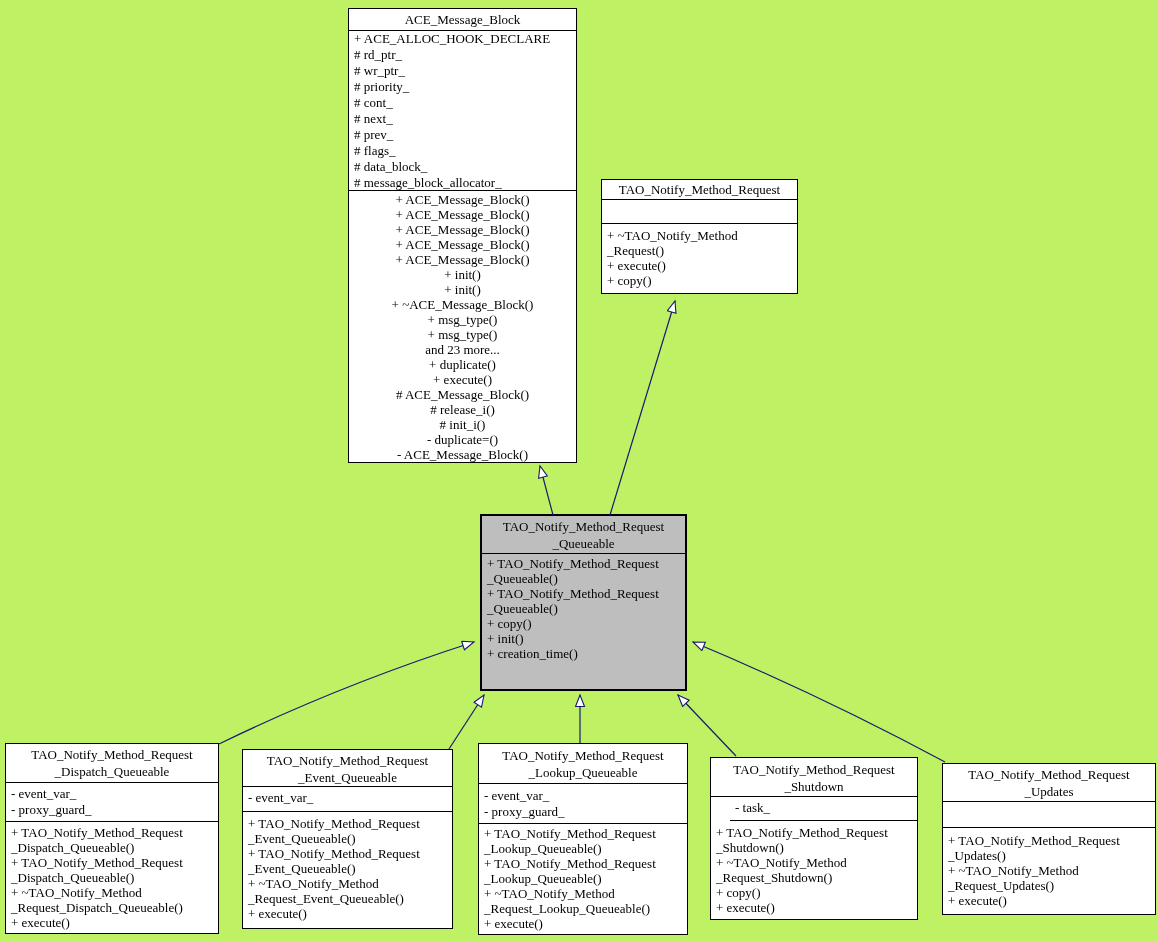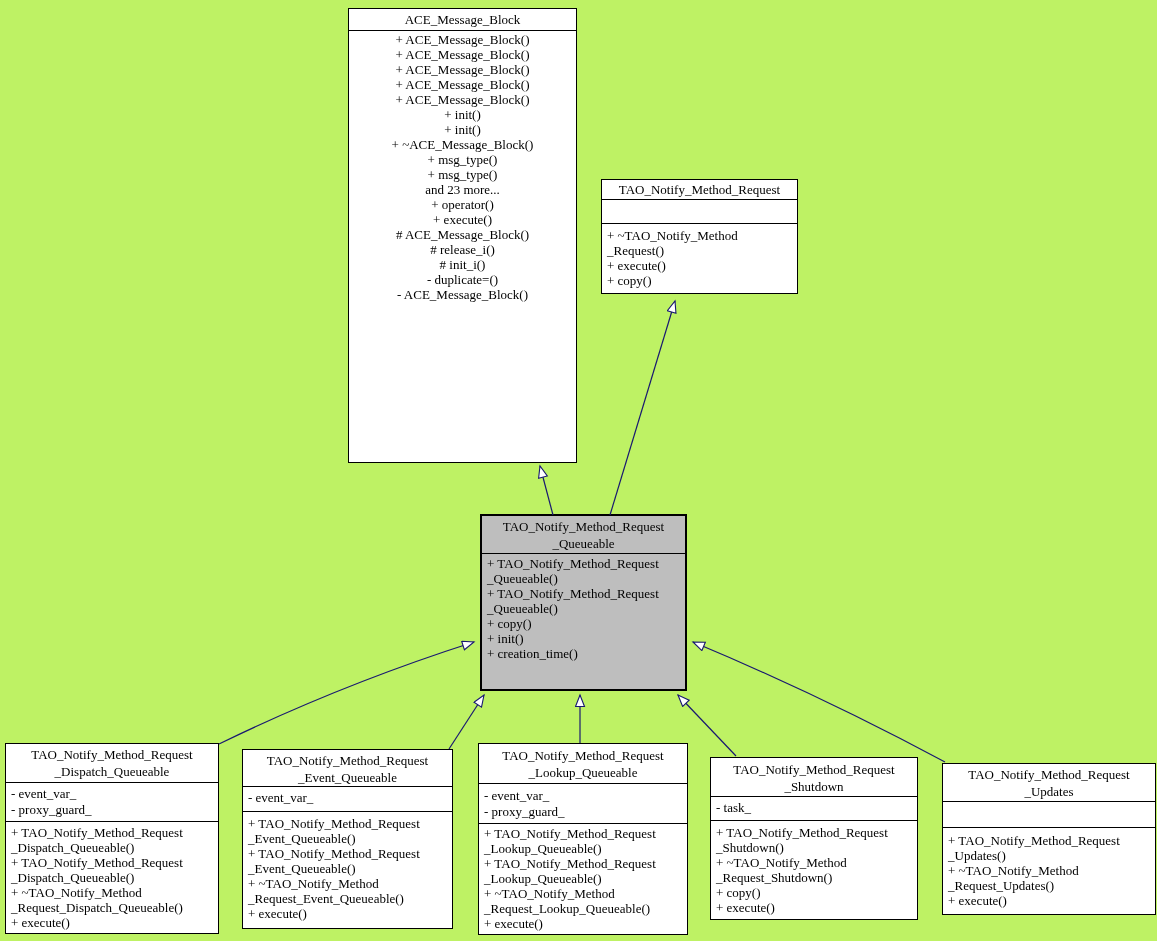--- a/index.html
+++ b/index.html
@@ -63,33 +63,45 @@
 </style>
 </head>
 <body>
 
 <div class="canvas">
 
   <div class="class-box" style="left:348px;top:8px;width:229px;height:455px;">
     <div class="c-title" style="height:22px;">
         <div class="line">ACE_Message_Block</div>
       </div>
+    <div class="c-attrs" style="height:160px;padding-top:0;">
+        <div class="line">+ ACE_ALLOC_HOOK_DECLARE</div>
+        <div class="line"># rd_ptr_</div>
+        <div class="line"># wr_ptr_</div>
+        <div class="line"># priority_</div>
+        <div class="line"># cont_</div>
+        <div class="line"># next_</div>
+        <div class="line"># prev_</div>
+        <div class="line"># flags_</div>
+        <div class="line"># data_block_</div>
+        <div class="line"># message_block_allocator_</div>
+      </div>
     <div class="c-methods" style="padding-top:1px;text-align:center;">
         <div class="line">+ ACE_Message_Block()</div>
         <div class="line">+ ACE_Message_Block()</div>
         <div class="line">+ ACE_Message_Block()</div>
         <div class="line">+ ACE_Message_Block()</div>
         <div class="line">+ ACE_Message_Block()</div>
         <div class="line">+ init()</div>
         <div class="line">+ init()</div>
         <div class="line">+ ~ACE_Message_Block()</div>
         <div class="line">+ msg_type()</div>
         <div class="line">+ msg_type()</div>
         <div class="line">and 23 more...</div>
-        <div class="line">+ operator()</div>
+        <div class="line">+ duplicate()</div>
         <div class="line">+ execute()</div>
         <div class="line"># ACE_Message_Block()</div>
         <div class="line"># release_i()</div>
         <div class="line"># init_i()</div>
         <div class="line">- duplicate=()</div>
         <div class="line">- ACE_Message_Block()</div>
       </div>
   </div>
 
   <div class="class-box" style="left:601px;top:179px;width:197px;height:115px;">
@@ -178,21 +190,21 @@
         <div class="line">_Request_Lookup_Queueable()</div>
         <div class="line">+ execute()</div>
       </div>
   </div>
 
   <div class="class-box" style="left:710px;top:757px;width:208px;height:163px;">
     <div class="c-title" style="height:39px;padding-top:3px;">
         <div class="line">TAO_Notify_Method_Request</div>
         <div class="line">_Shutdown</div>
       </div>
-    <div class="c-attrs" style="height:24px;padding-top:3px;">
+    <div class="c-attrs" style="height:24px;padding-top:3px;margin-left:19px;">
         <div class="line">- task_</div>
       </div>
     <div class="c-methods" style="padding-top:4px;">
         <div class="line">+ TAO_Notify_Method_Request</div>
         <div class="line">_Shutdown()</div>
         <div class="line">+ ~TAO_Notify_Method</div>
         <div class="line">_Request_Shutdown()</div>
         <div class="line">+ copy()</div>
         <div class="line">+ execute()</div>
       </div>

